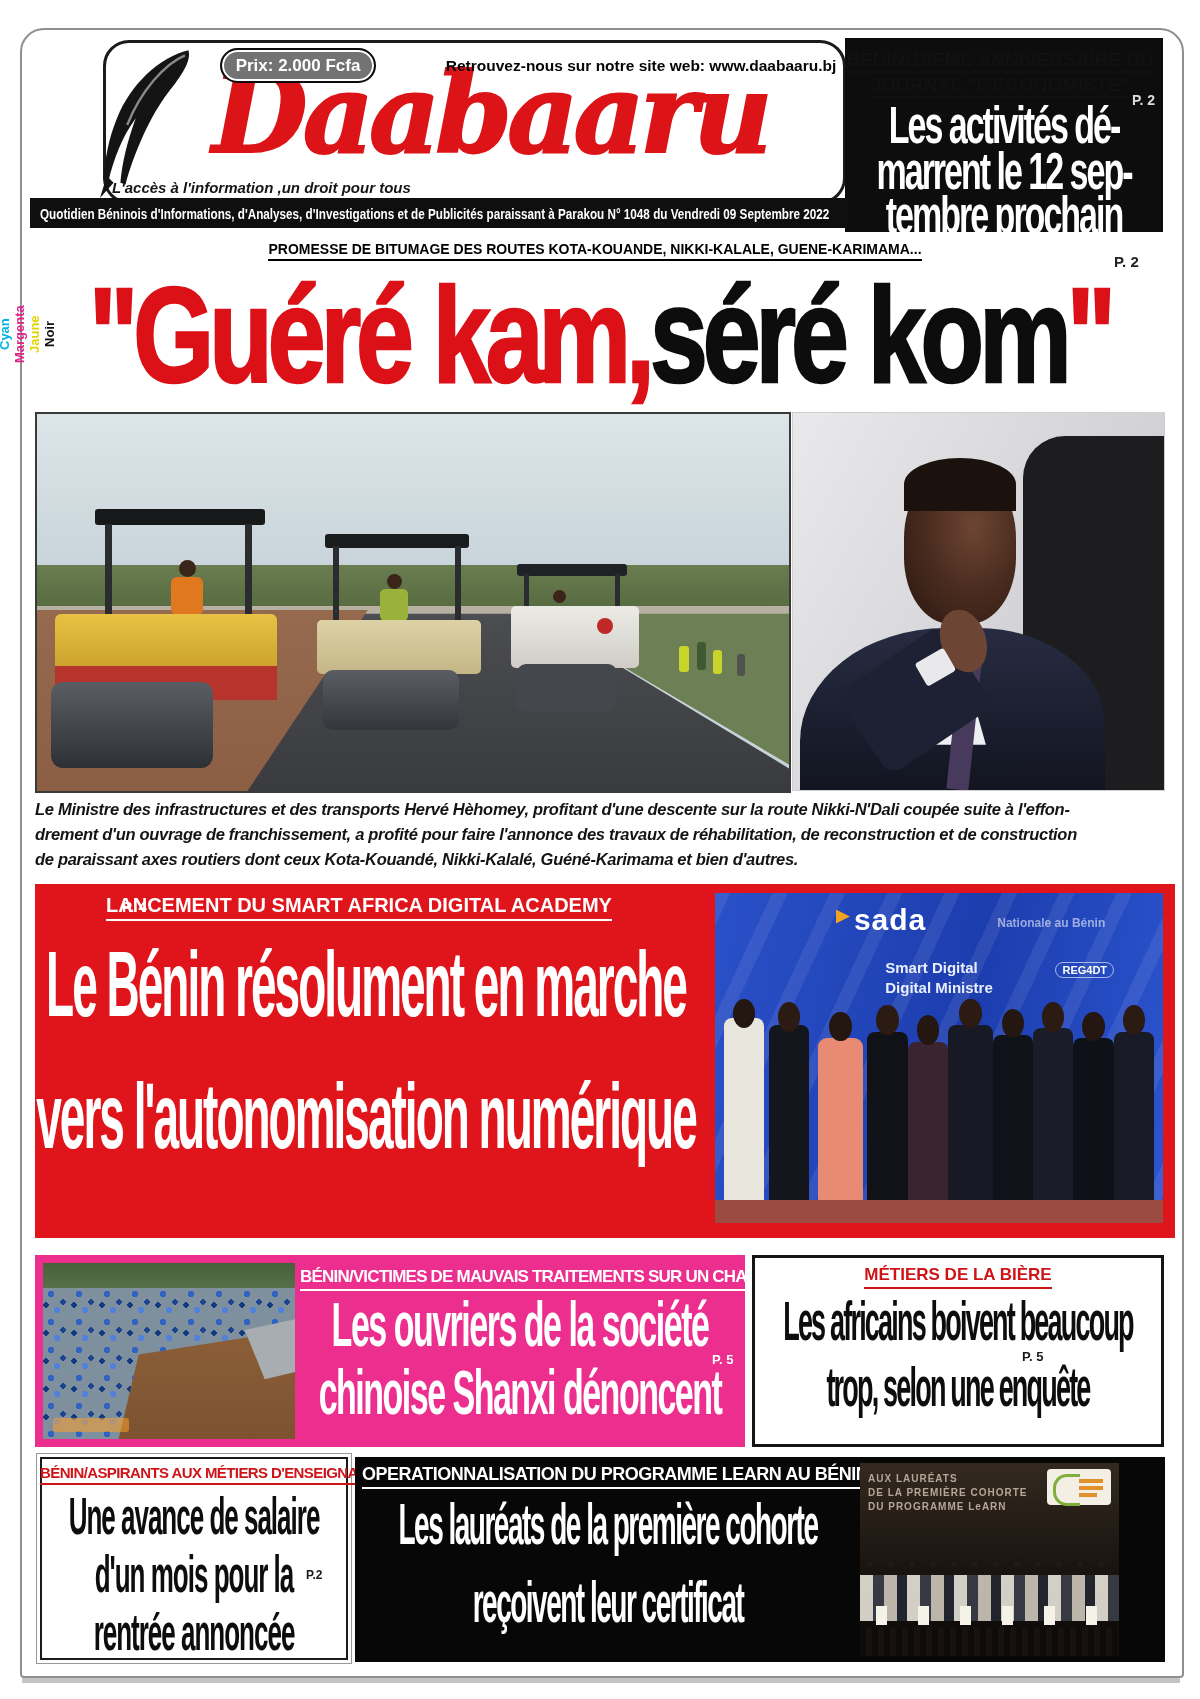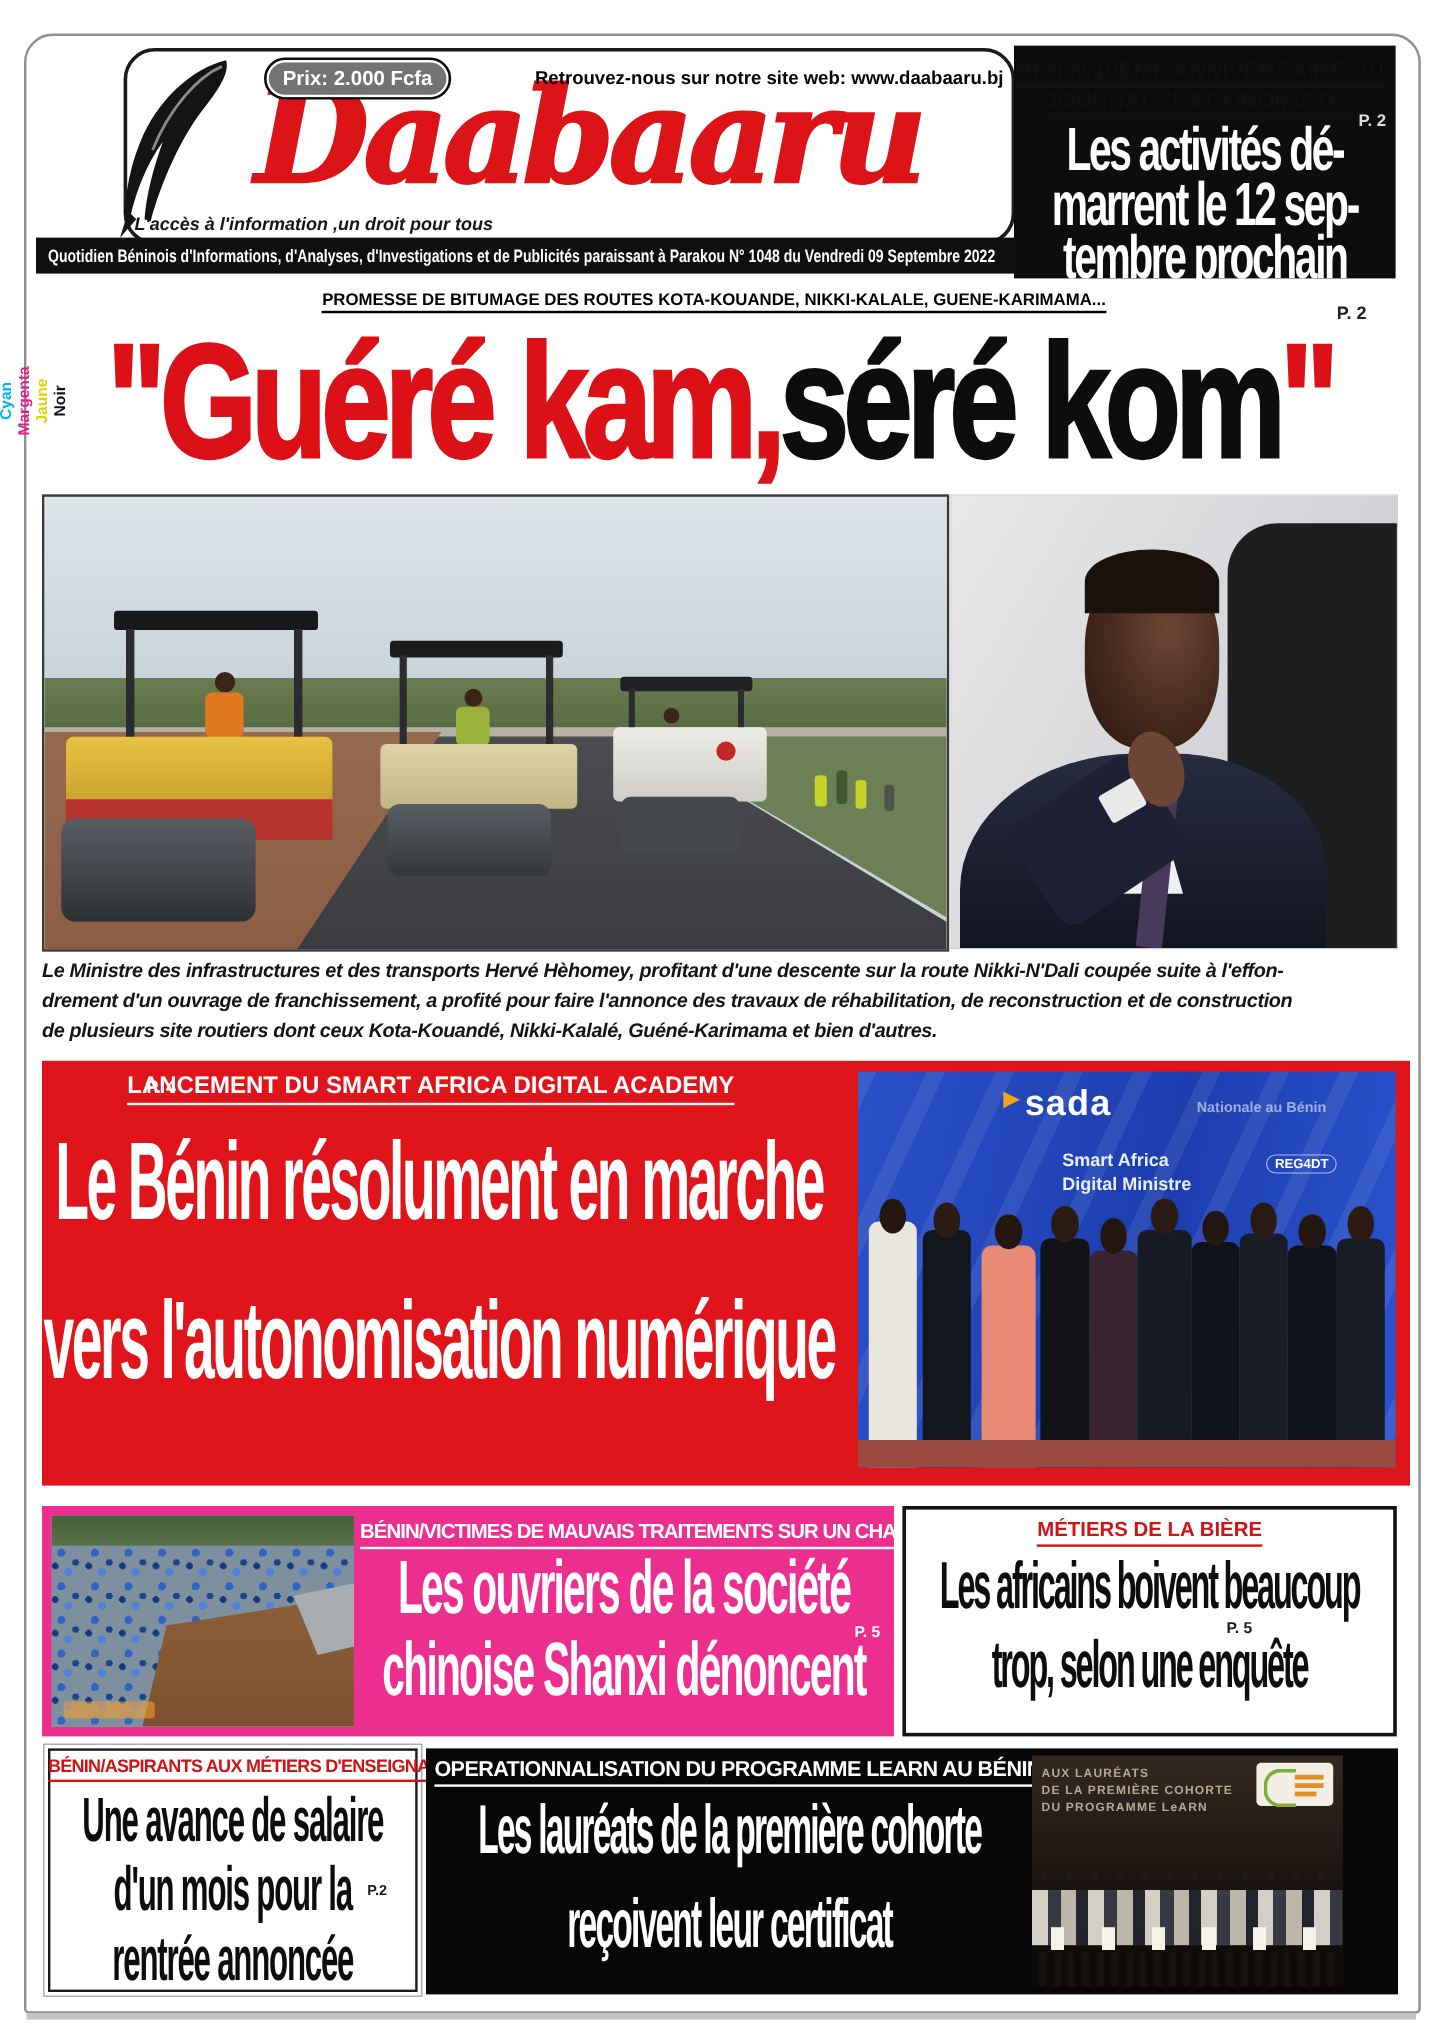--- a/index.html
+++ b/index.html
@@ -171,41 +171,41 @@
     <div class="art" style="left:30%;top:14%;width:30%;height:42%;border-radius:46% 46% 42% 42%;background:radial-gradient(ellipse at 62% 38%,#6d4534 0%,#4a2c1f 48%,#291611 100%);"></div>
     <div class="art" style="left:30%;top:12%;width:30%;height:14%;border-radius:50% 50% 0 0;background:#1c120d;"></div>
     <div class="art" style="left:16%;top:63%;width:34%;height:26%;background:#1d2133;border-radius:14px;transform:rotate(-34deg);"></div>
     <div class="art" style="left:40%;top:52%;width:12%;height:17%;border-radius:50%;background:#6d4534;transform:rotate(-18deg);"></div>
     <div class="art" style="left:34%;top:64%;width:9%;height:7%;background:#e9e9ec;border-radius:3px;transform:rotate(-30deg);"></div>
   </div>
 
   <div class="a caption">
     <div>Le Ministre des infrastructures et des transports Hervé Hèhomey, profitant d'une descente sur la route Nikki-N'Dali coupée suite à l'effon-</div>
     <div>drement d'un ouvrage de franchissement, a profité pour faire l'annonce des travaux de réhabilitation, de reconstruction et de construction</div>
-    <div>de plusieurs site routiers dont ceux Kota-Kouandé, Nikki-Kalalé, Guéné-Karimama et bien d'autres.</div>
+    <div>de paraissant axes routiers dont ceux Kota-Kouandé, Nikki-Kalalé, Guéné-Karimama et bien d'autres.</div>
   </div>
 
   <div class="a sada-box"></div>
   <div class="a sada-pref">P. 4</div>
   <div class="a sada-kick">
     <span class="ul">LANCEMENT DU SMART AFRICA DIGITAL ACADEMY</span>
   </div>
   <div class="hl sada-title" style="left:35px;top:926px;width:662px;height:116px;">
       <span>Le Bénin résolument en marche</span>
     </div>
   <div class="hl sada-title" style="left:35px;top:1054px;width:662px;height:124px;">
       <span>vers l'autonomisation numérique</span>
     </div>
 
   <div class="a photo" style="left:715px;top:893px;width:448px;height:330px;background:linear-gradient(100deg,#2a50c8,#1c3dae 55%,#2c55d0);">
     <div class="art" style="left:0;top:0;width:100%;height:100%;background:repeating-linear-gradient(115deg,rgba(255,255,255,0.08) 0 14px,transparent 14px 52px);"></div>
     <div class="art" style="left:31%;top:3%;color:#fff;font-weight:bold;font-size:30px;letter-spacing:1px;">sada</div>
     <div class="art" style="left:27%;top:5%;width:14px;height:14px;background:#f0a41e;clip-path:polygon(0 0,100% 50%,0 100%);"></div>
     <div class="art" style="left:63%;top:7%;color:rgba(255,255,255,0.55);font-size:12px;font-weight:bold;">Nationale au Bénin</div>
-    <div class="art" style="left:38%;top:20%;color:#e8eefc;font-size:15px;font-weight:bold;">Smart Africa</div>
+    <div class="art" style="left:38%;top:20%;color:#e8eefc;font-size:15px;font-weight:bold;">Smart Digital</div>
     <div class="art" style="left:38%;top:26%;color:#e8eefc;font-size:15px;font-weight:bold;">Digital Ministre</div>
     <div class="art" style="left:76%;top:21%;color:#fff;font-size:11px;font-weight:bold;border:1px solid rgba(255,255,255,.6);border-radius:8px;padding:1px 6px;">REG4DT</div>
 
     <div class="art" style="left:2%;top:38%;width:9%;height:62%;background:#e9e6de;border-radius:8px 8px 0 0;"></div>
     <div class="art" style="left:4%;top:32%;width:5%;height:9%;border-radius:50%;background:#241711;"></div>
     <div class="art" style="left:12%;top:40%;width:9%;height:60%;background:#14161d;border-radius:8px 8px 0 0;"></div>
     <div class="art" style="left:14%;top:33%;width:5%;height:9%;border-radius:50%;background:#2b1b13;"></div>
     <div class="art" style="left:23%;top:44%;width:10%;height:56%;background:#e88a74;border-radius:9px 9px 0 0;"></div>
     <div class="art" style="left:25.5%;top:36%;width:5%;height:9%;border-radius:50%;background:#241711;"></div>
     <div class="art" style="left:34%;top:42%;width:9%;height:58%;background:#101218;border-radius:8px 8px 0 0;"></div>

